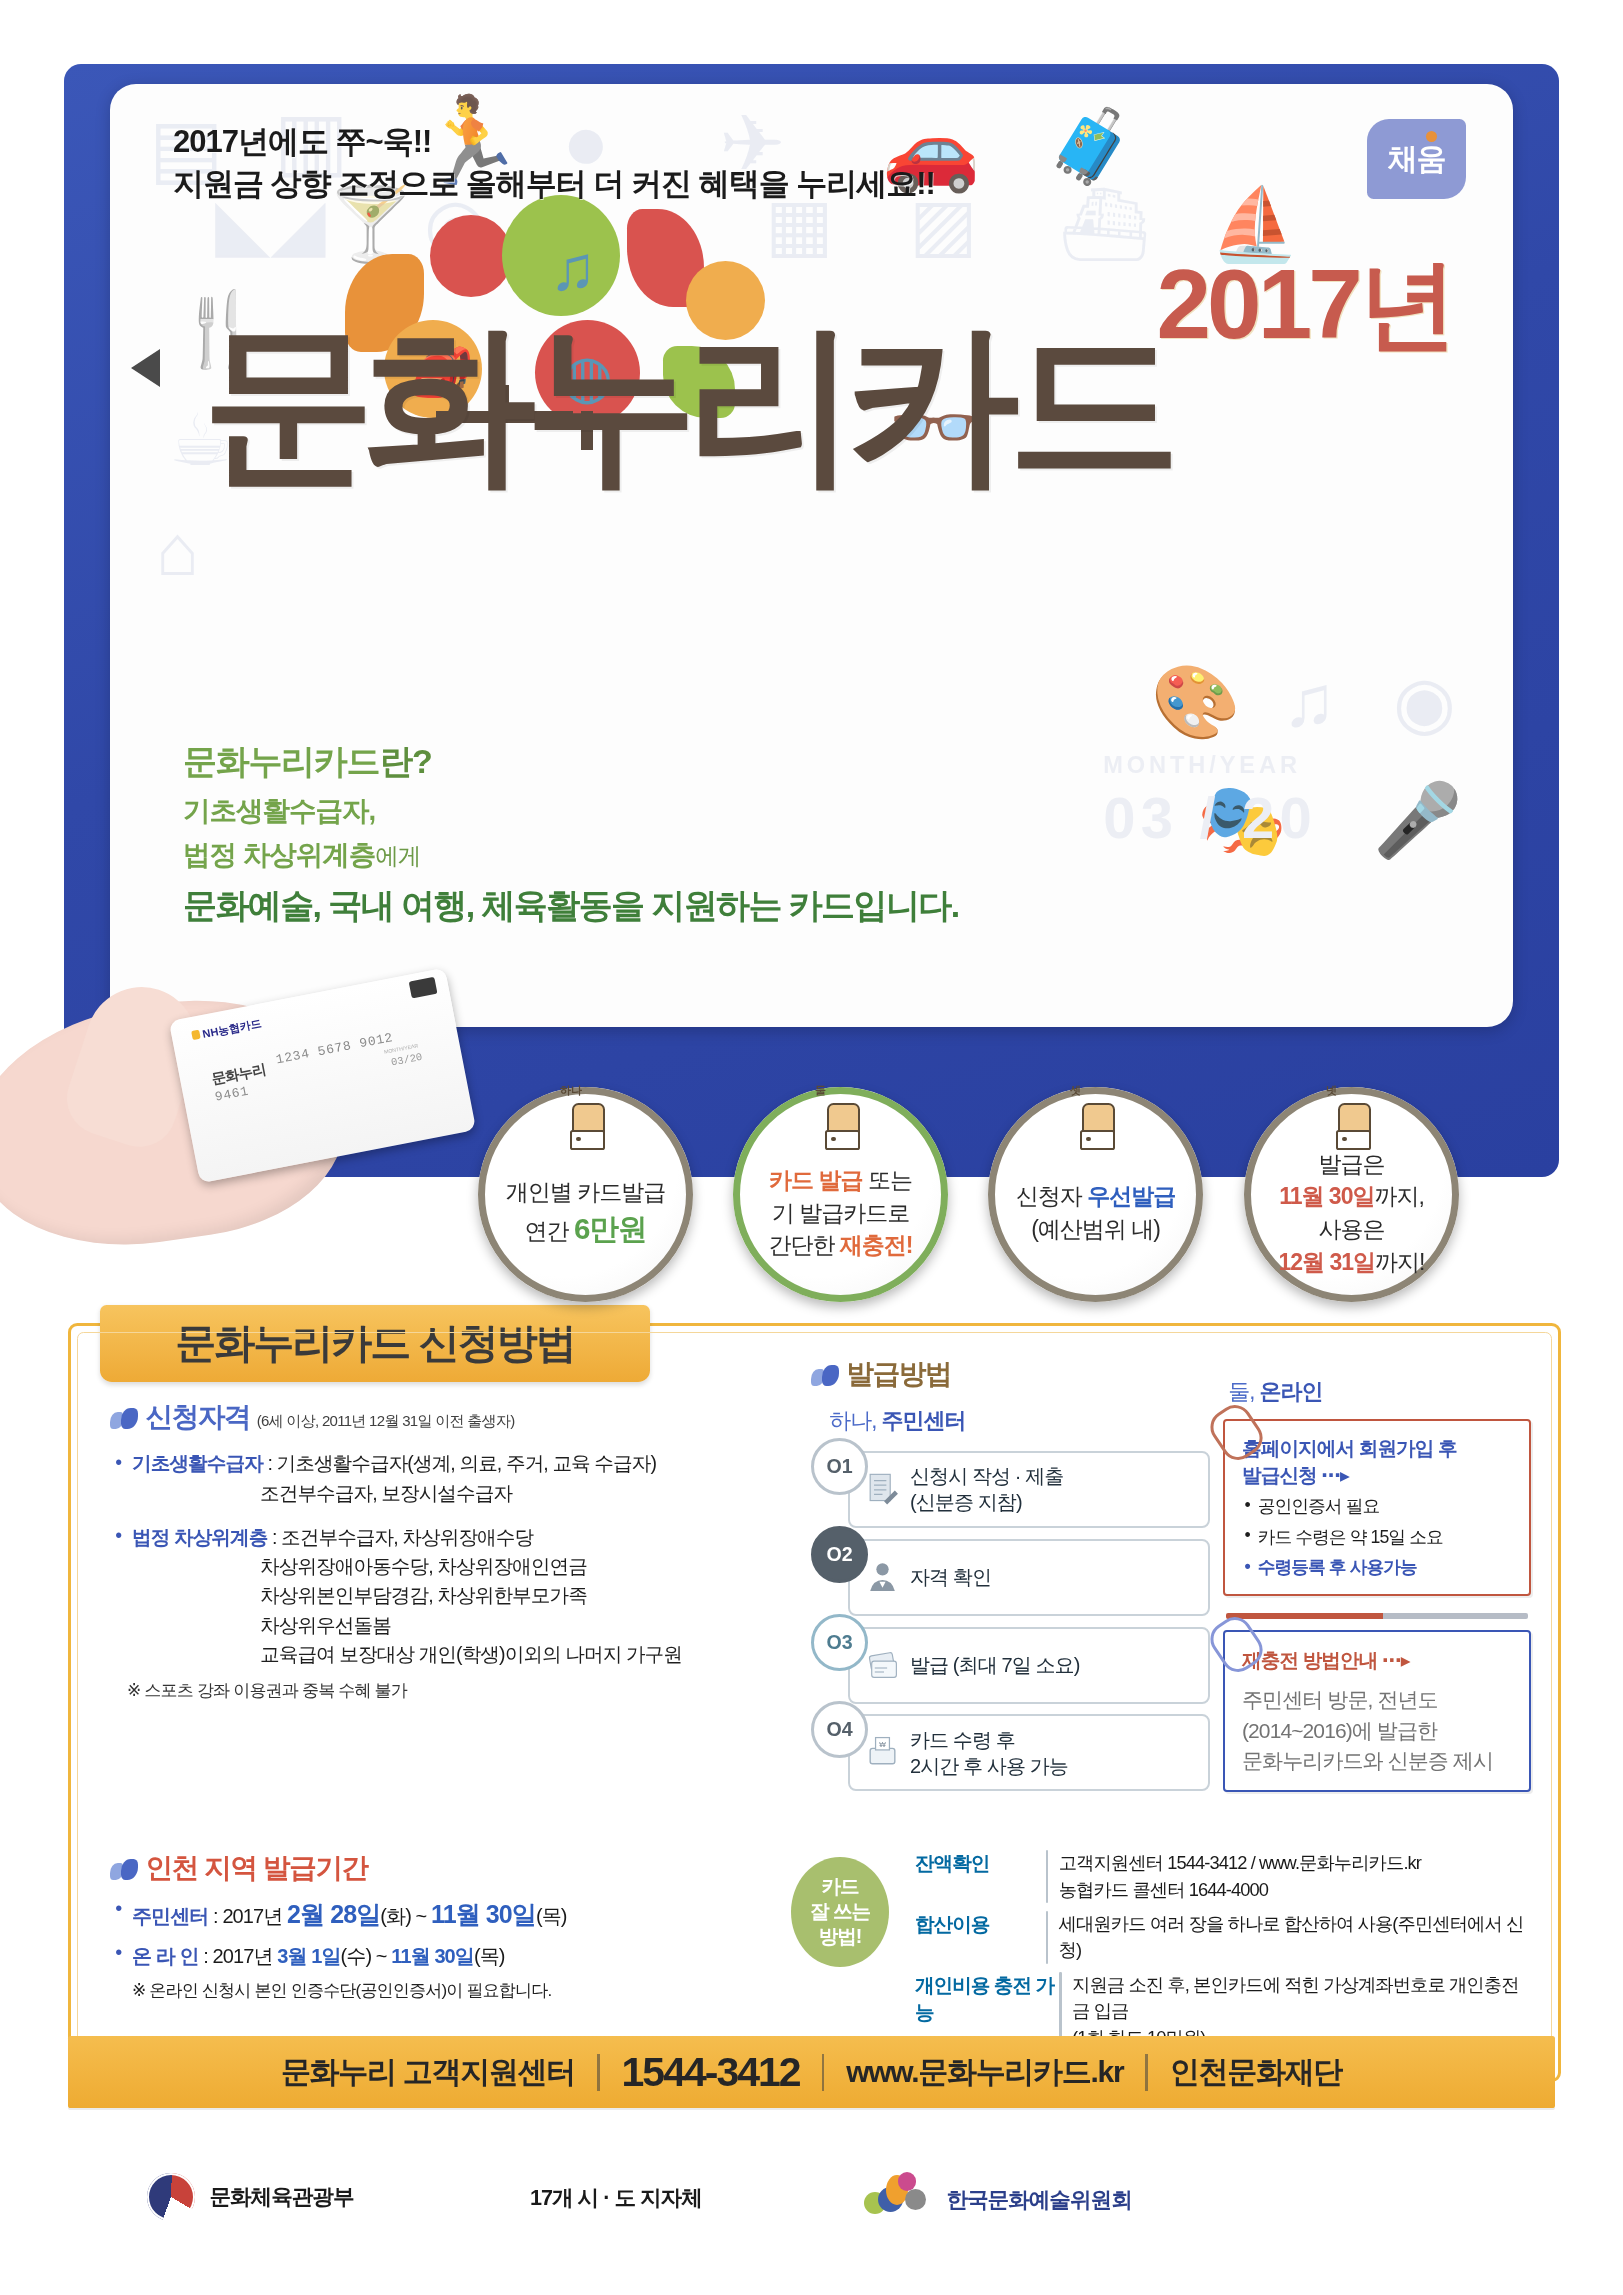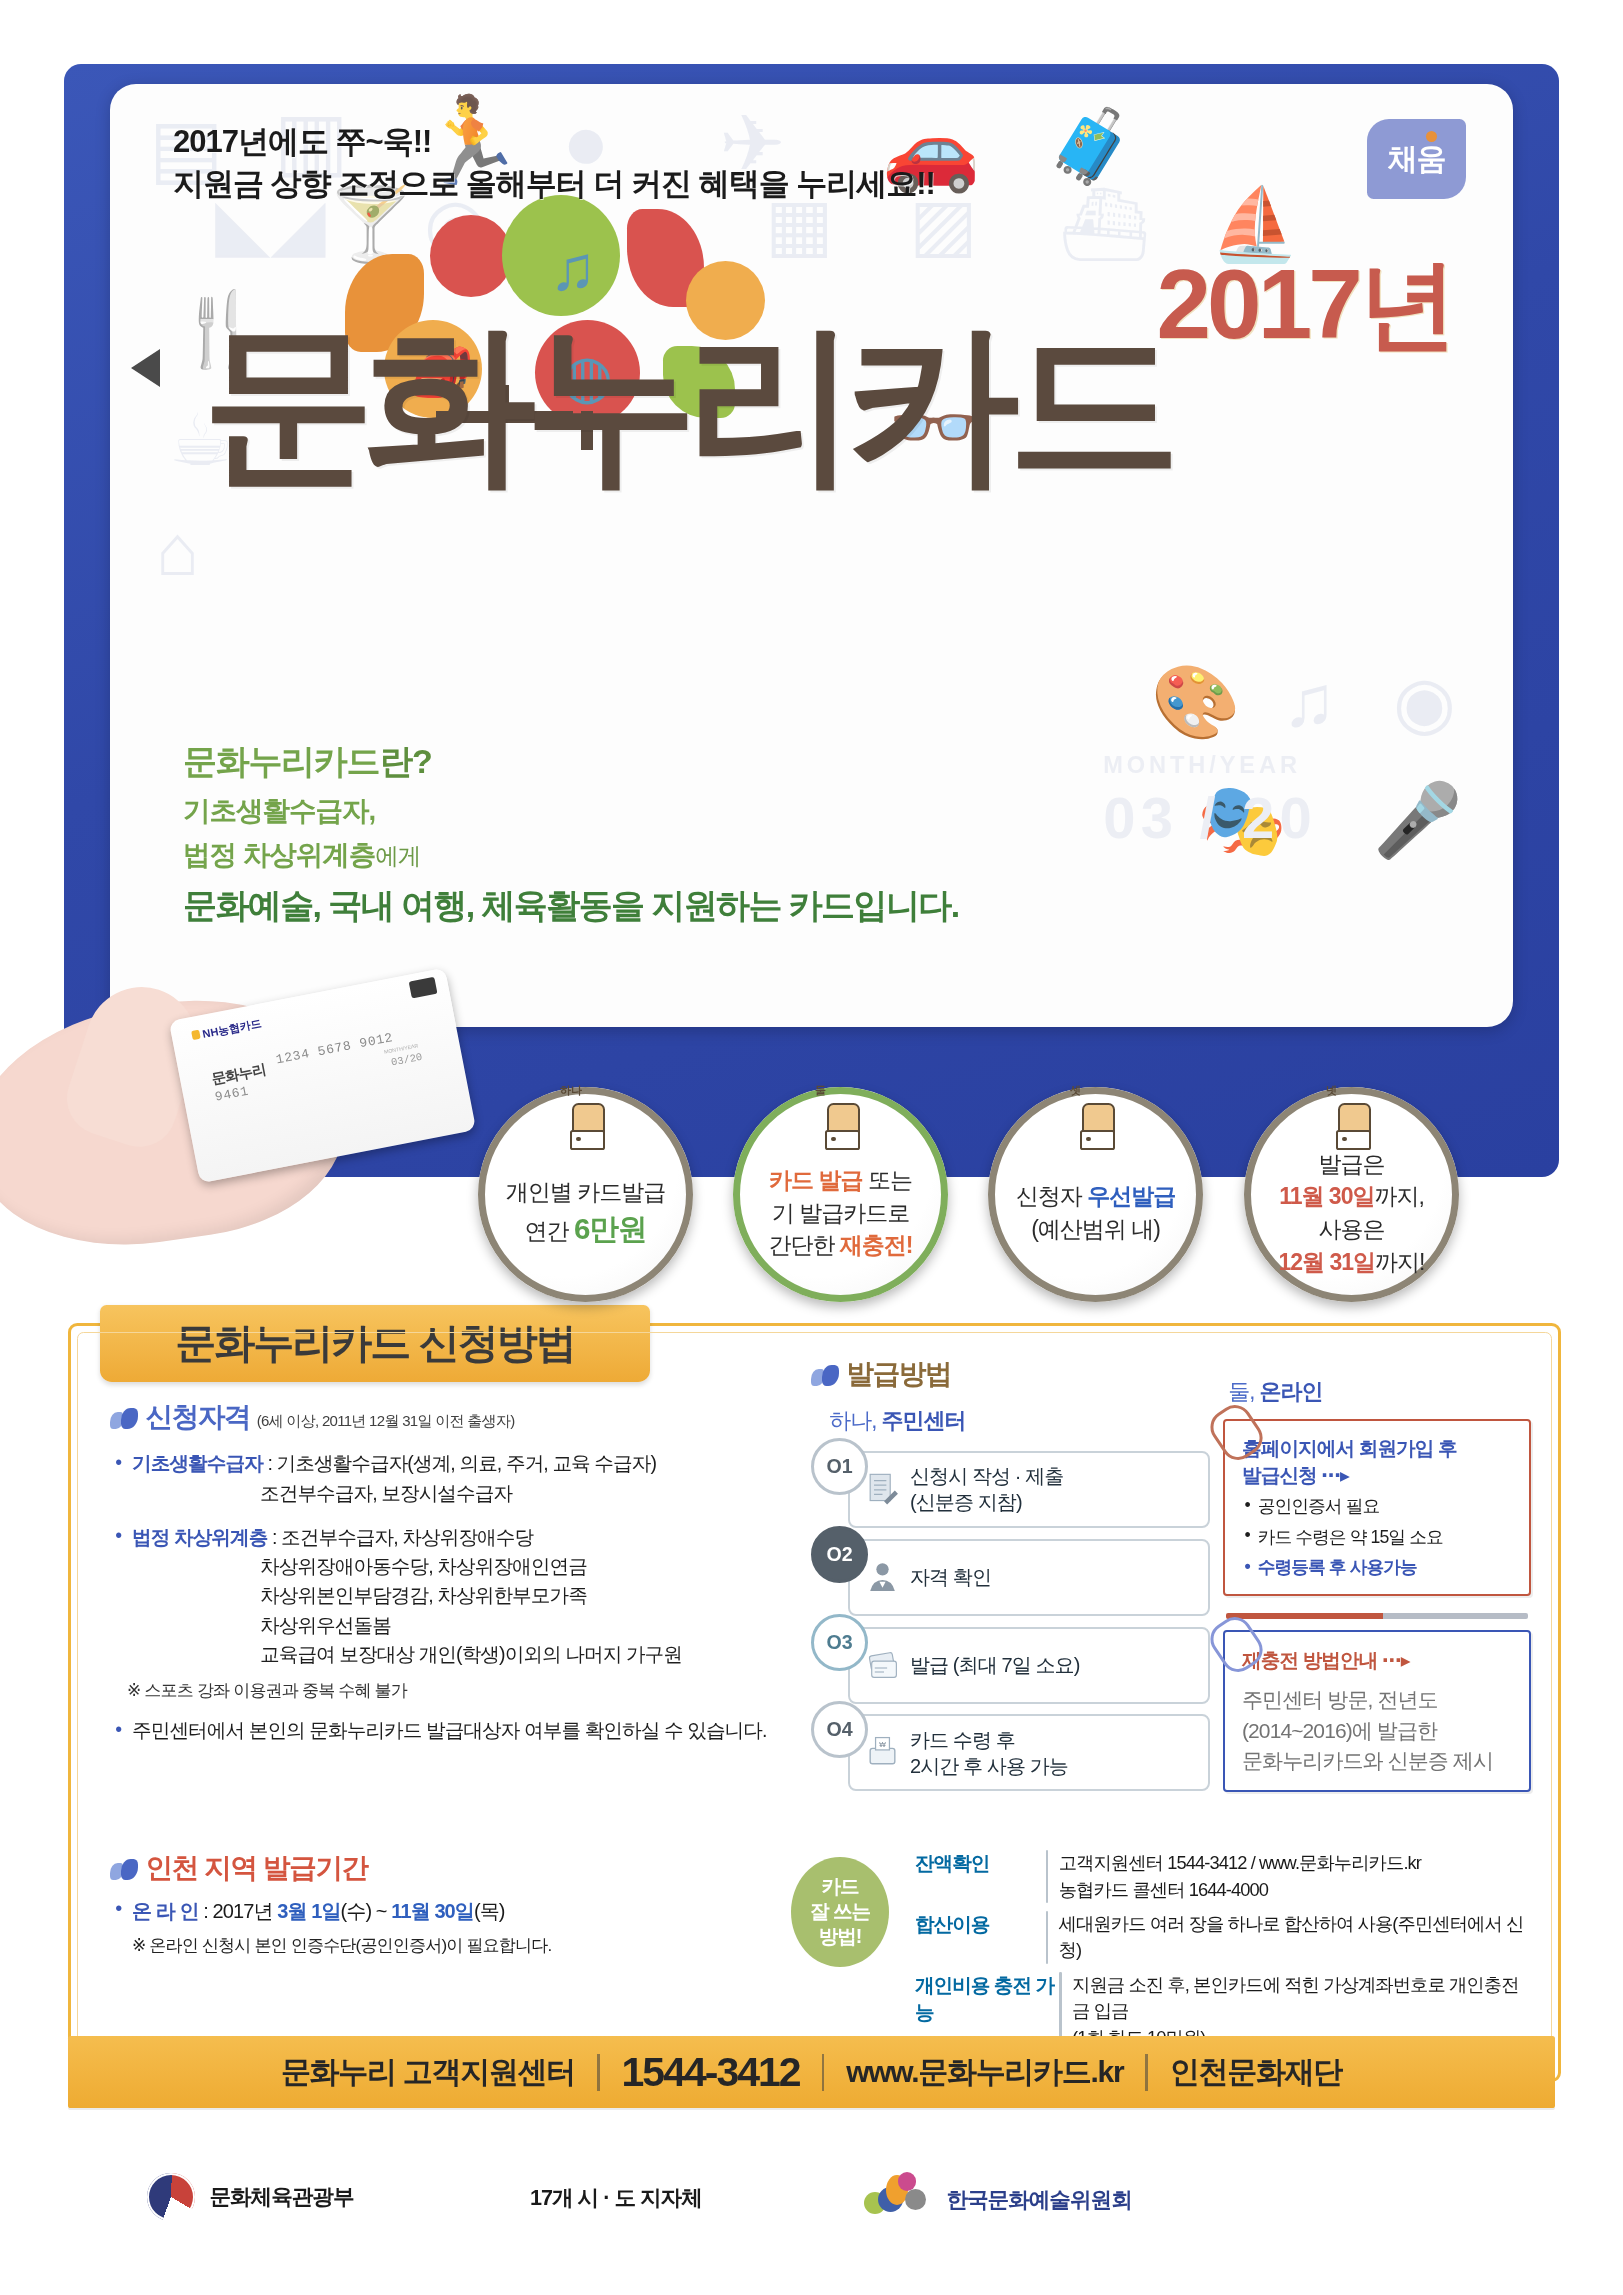--- a/index.html
+++ b/index.html
@@ -424,21 +424,20 @@
       <div class="bullet">
         <span class="key">법정 차상위계층</span><span> : </span><span>조건부수급자, 차상위장애수당</span>
         <span class="ind">차상위장애아동수당, 차상위장애인연금</span>
         <span class="ind">차상위본인부담경감, 차상위한부모가족</span>
         <span class="ind">차상위우선돌봄</span>
         <span class="ind">교육급여 보장대상 개인(학생)이외의 나머지 가구원</span>
       </div>
 
       <div class="note">※ 스포츠 강좌 이용권과 중복 수혜 불가</div>
 
-      <div class="bullet">주민센터에서 본인의 문화누리카드 발급대상자 여부를 확인하실 수 있습니다.</div>
     </div>
 
     <div class="colM">
       <div class="sec-title">
         <span class="leafbul"><i class="a"></i><i class="b"></i></span><span style="color:#8a6a3a;">발급방법</span>
       </div>
 
       <div class="subhead" style="margin-top:14.4px;">
         <span class="lt">하나, </span><span>주민센터</span>
       </div>
@@ -528,20 +527,23 @@
 (2014~2016)에 발급한
 문화누리카드와 신분증 제시</div>
       </div>
     </div>
 
     <div class="period">
       <div class="ptitle">
         <span class="leafbul"><i class="a"></i><i class="b"></i></span><span>인천 지역 발급기간</span>
       </div>
 
+      <div class="prow">
+        <span class="lab">주민센터</span><span> : </span><span>2017년 </span><span class="b1">2월 28일</span><span>(화) ~ </span><span class="b1">11월 30일</span><span>(목)</span>
+      </div>
 
       <div class="prow">
         <span class="lab">온 라 인</span><span> : </span><span>2017년 </span><span class="b2">3월    1일</span><span>(수) ~ </span><span class="b2">11월  30일</span><span>(목)</span>
       </div>
 
       <div class="pnote">※ 온라인 신청시 본인 인증수단(공인인증서)이 필요합니다.</div>
     </div>
 
     <div class="tips">
       <div class="tipcircle">

